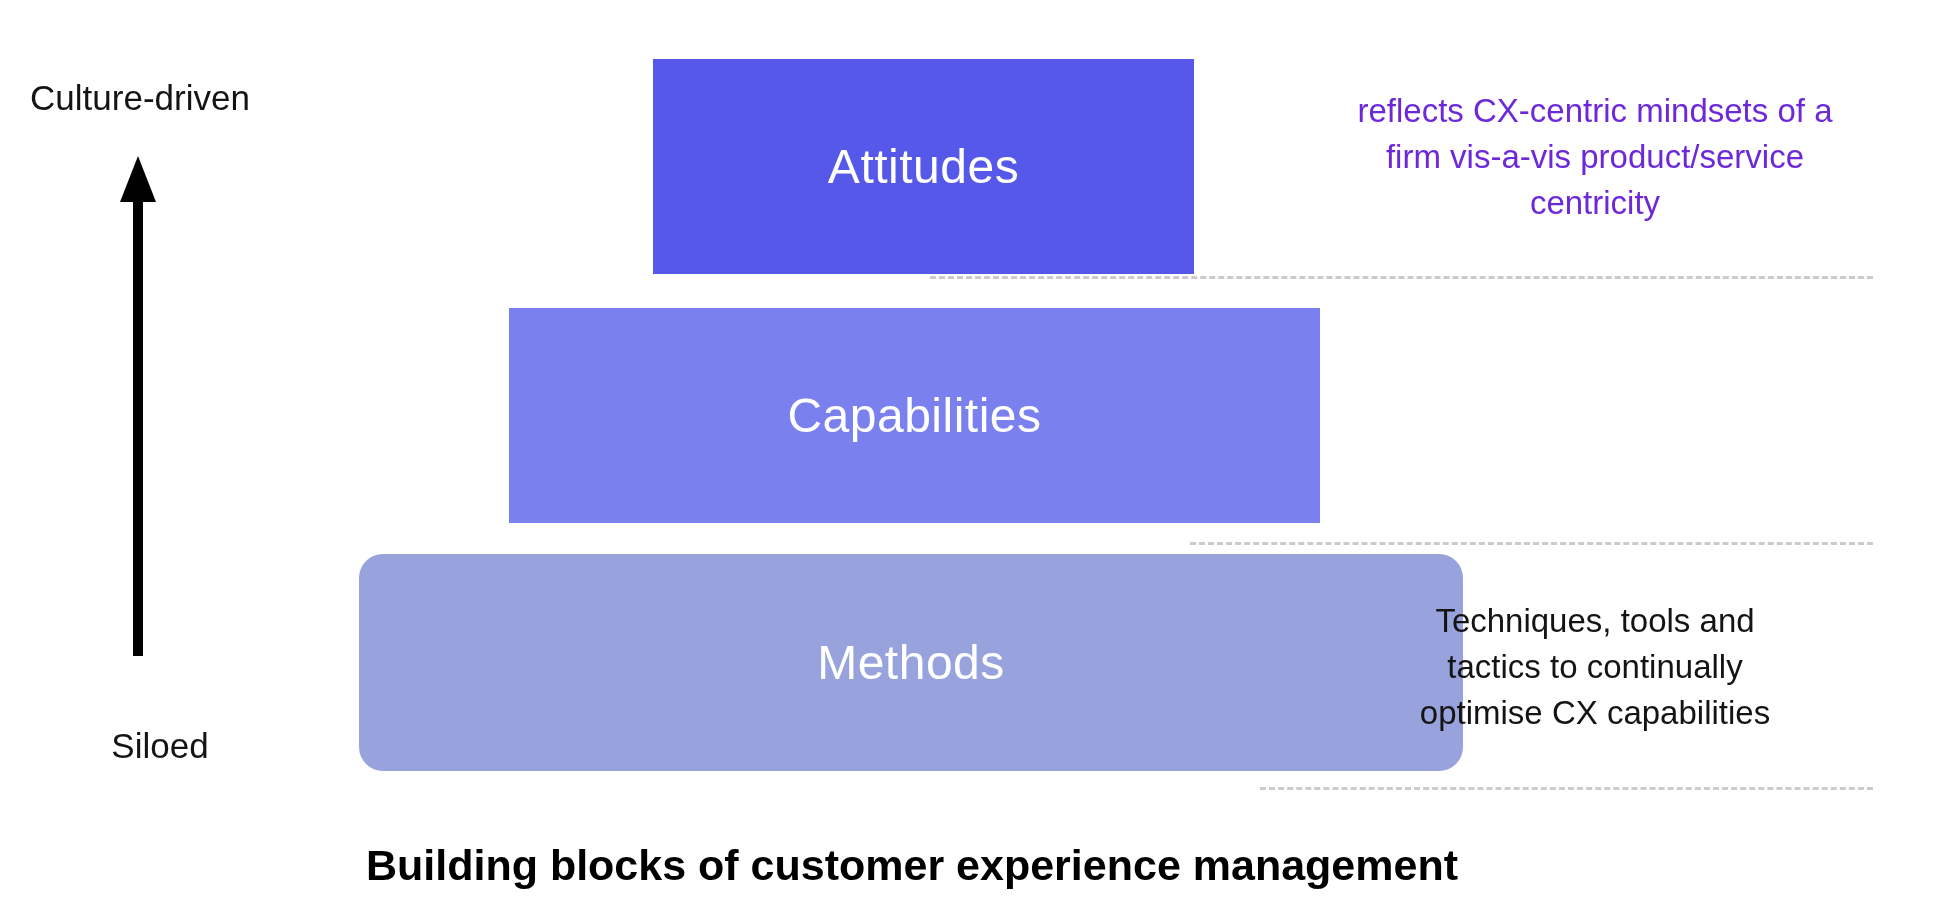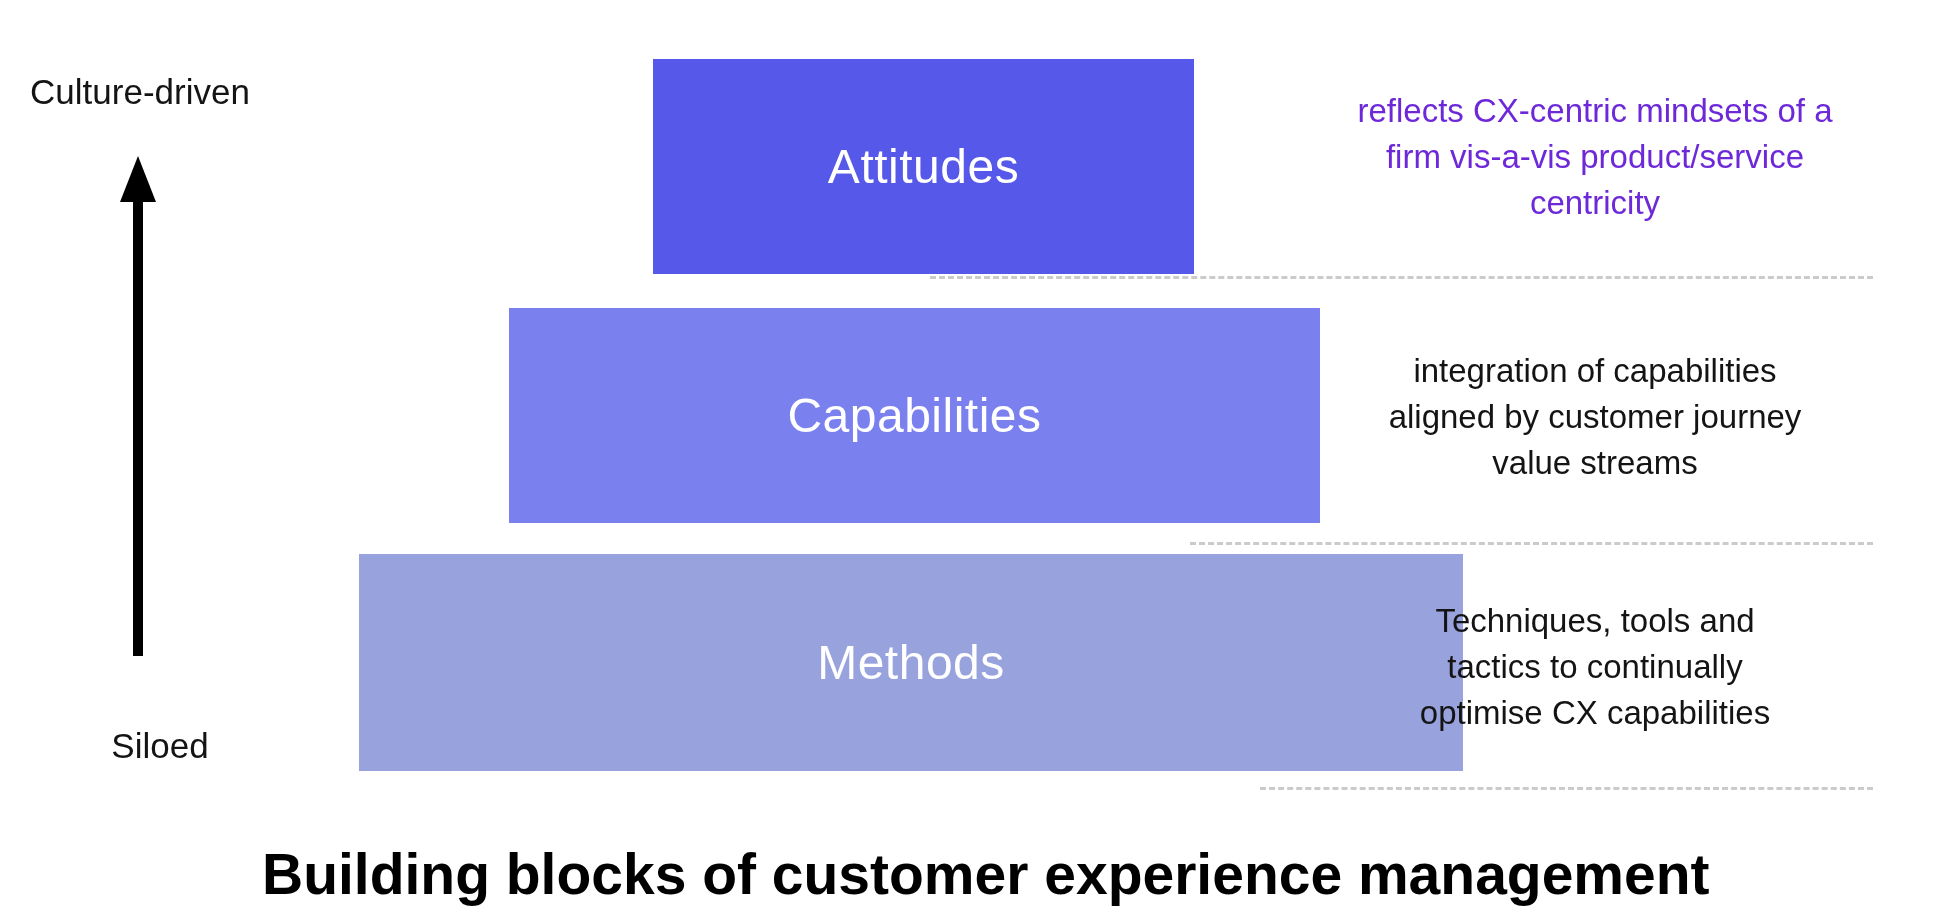--- a/index.html
+++ b/index.html
@@ -13,34 +13,34 @@
   }
 
   
   .axis-label {
     position: absolute;
     font-size: 35px;
     color: #141414;
     text-align: center;
     white-space: nowrap;
   }
-  .axis-label-top { left: 0px; top: 72px; width: 280px; }
+  .axis-label-top { left: 0px; top: 78px; width: 280px; }
   .axis-label-bottom { left: 60px; top: 678px; width: 200px; margin-top: 48px; }
   .arrow-svg { position: absolute; left: 108px; top: 150px; }
 
   
   .block {
     position: absolute;
     display: flex;
     align-items: center;
     justify-content: center;
   }
   .block-1 { left: 653px; top: 59px;  width: 541px;  height: 215px; }
   .block-2 { left: 509px; top: 308px; width: 811px;  height: 215px; }
-  .block-3 { left: 359px; top: 554px; width: 1104px; height: 217px; }
+  .block-3 { left: 359px; top: 554px; width: 1104px; height: 217px; border-radius: 24px; }
   .block-label {
     font-size: 48px;
     color: #ffffff;
     letter-spacing: 0.5px;
   }
 
   
   .desc {
     position: absolute;
     left: 1280px;
@@ -65,21 +65,21 @@
   .sep-2 { left: 1190px; top: 542px; width: 683px; }
   .sep-3 { left: 1260px; top: 787px; width: 613px; }
 
   
   .caption {
     position: absolute;
     left: 262px;
     top: 841px;
     width: 1300px;
     text-align: center;
-    font-size: 57px;
+    font-size: 43px;
     font-weight: bold;
     color: #000000;
     white-space: nowrap;
   }
 </style>
 </head>
 <body>
 
 <div class="canvas">
 
@@ -101,23 +101,20 @@
   </div>
 
   <div class="block block-3" style="background-color: rgb(152, 162, 220);">
     <span class="block-label" style="color: rgb(255, 255, 255);">Methods</span>
   </div>
 
   <div class="desc desc-1" style="color: #6d28d9;">reflects CX-centric mindsets of a
 firm vis-a-vis product/service
 centricity</div>
 
-  <div class="desc desc-2" style="color: rgb(20, 20, 20);">integration of capabilities
-aligned by customer journey
-value streams</div>
 
   <div class="desc desc-3" style="color: rgb(20, 20, 20);">Techniques, tools and
 tactics to continually
 optimise CX capabilities</div>
 
   <div class="sep sep-1" style="border-top-color: rgb(203, 203, 203);"></div>
   <div class="sep sep-2" style="border-top-color: rgb(203, 203, 203);"></div>
   <div class="sep sep-3" style="border-top-color: rgb(203, 203, 203);"></div>
 
   <div class="caption">Building blocks of customer experience management</div>

